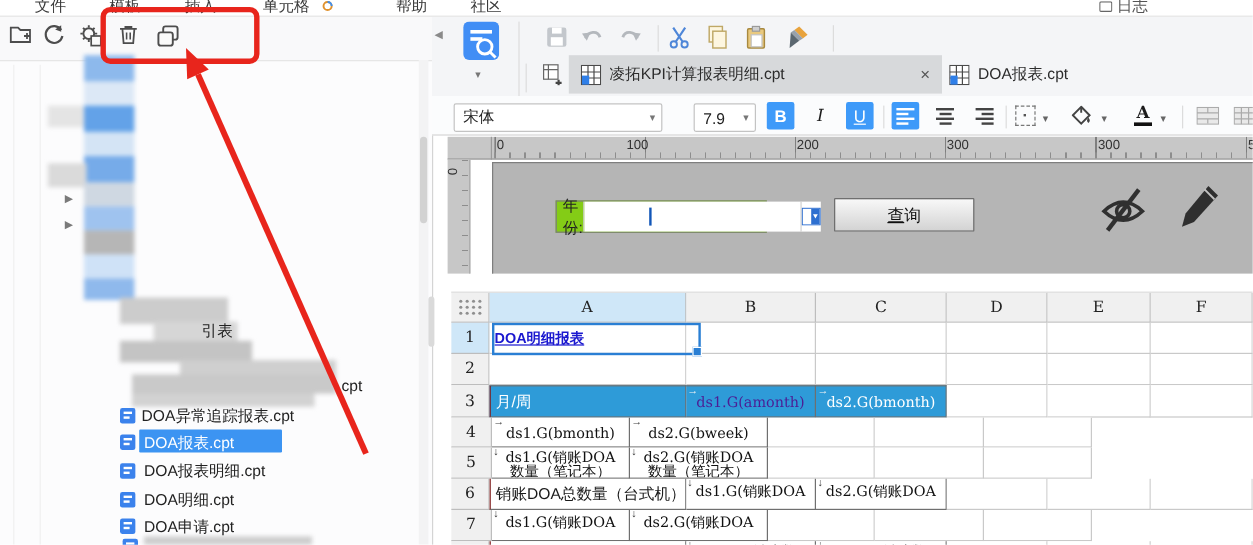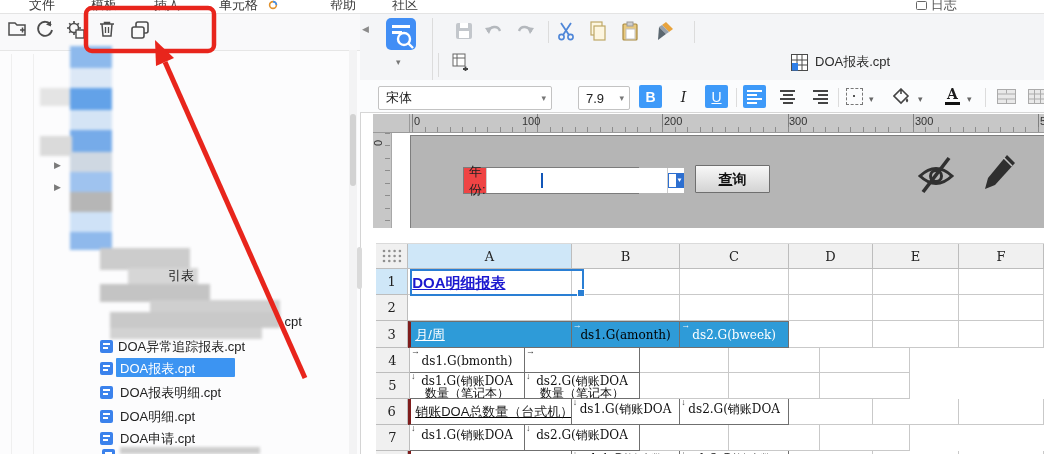--- a/index.html
+++ b/index.html
@@ -46,49 +46,49 @@
   #hruler .minor{position:absolute;left:2px;right:0;bottom:0;height:5px;
       background:repeating-linear-gradient(to right,#8d8d8d 0 1px,transparent 1px 12.52px);}
   #hruler .major{position:absolute;left:2px;right:0;top:0;height:18px;
       background:repeating-linear-gradient(to right,#7f7f7f 0 1px,transparent 1px 125.2px);}
   .rlabel{position:absolute;top:1px;font-size:11px;color:#333;}
   #vruler{left:373px;top:133px;width:19px;height:95px;background:#c7c7c7;border-right:1px solid #a8a8a8;box-sizing:border-box;}
   #vruler .minor{position:absolute;right:1px;top:0;bottom:0;width:5px;
       background:repeating-linear-gradient(to bottom,#8d8d8d 0 1px,transparent 1px 12.5px);}
   #vruler .origin{position:absolute;left:2px;top:4px;font-size:11px;color:#333;transform:rotate(-90deg);}
   #param-pane{left:410px;top:135px;width:634px;height:93px;background:#b5b5b5;border-top:1px solid #7e7e7e;border-left:1px solid #7e7e7e;box-sizing:border-box;}
-  #year-widget{position:absolute;left:52px;top:31px;width:176px;height:27px;background:#ef4444;border:1px solid #7c7c7c;display:flex;align-items:center;box-sizing:border-box;}
+  #year-widget{position:absolute;left:52px;top:31px;width:176px;height:27px;background:#84cc16;border:1px solid #7c7c7c;display:flex;align-items:center;box-sizing:border-box;}
   #year-widget .lbl{width:46px;font-size:13px;color:#222;padding-left:5px;border-right:1px solid #ccc;height:100%;display:flex;align-items:center;box-sizing:border-box;}
   #year-input{flex:1;height:100%;border:none;outline:none;font-size:13px;padding:0 2px;min-width:0;}
   #year-caret{position:absolute;left:54px;top:5px;width:2px;height:15px;background:#1256b8;}
   #year-dd{width:24px;height:25px;border-left:1px solid #ccc;display:flex;align-items:center;justify-content:center;box-sizing:border-box;background:#fff;}
-  #query-btn{position:absolute;left:284px;top:29px;width:75px;height:28px;background:linear-gradient(#f8f8f8,#d3d3d3);
-     border:1px solid #6f6f6f;border-radius:1px;font-size:14px;color:#111;display:block;text-align:center;line-height:26px;box-sizing:border-box;font-weight:bold;}
+  #query-btn{position:absolute;left:284px;top:29px;width:117px;height:28px;background:linear-gradient(#f8f8f8,#d3d3d3);
+     border:1px solid #6f6f6f;border-radius:1px;font-size:14px;color:#111;display:block;text-align:center;line-height:26px;box-sizing:border-box;}
   #query-btn::first-letter{text-decoration:underline;}
   
   #sheet{left:376px;top:243px;width:668px;height:211px;overflow:hidden;border-top:1px solid #dadada;background:#fff;}
   .srow{display:flex;}
   .c{box-sizing:border-box;border-right:1px solid #c9c9c9;border-bottom:1px solid #c9c9c9;overflow:hidden;position:relative;background:#fff;}
   .hd{background:#f0f0f0;border-right:1px solid #bdbdbd;border-bottom:1px solid #bdbdbd;
       font-family:"DejaVu Serif",serif;font-size:13px;color:#222;display:flex;align-items:center;justify-content:center;}
   .hd-sel{background:#cfe7f8;}
   .w-rh{width:34px;}.w-a{width:173px;}.w-b{width:115px;}.w-c{width:115px;}.w-d{width:89px;}.w-e{width:91px;}.w-f{width:90px;}
   .dark{border-right-color:#6f6f6f;border-bottom-color:#6f6f6f;}
   .dtop{border-top:1px solid #6f6f6f;}
-  .dleft{border-left:3px solid #7f1d1d;text-decoration:underline;}
+  .dleft{border-left:1px solid #7f1d1d;}
   .blue-cell{background:#2e9bd8;color:#fff;}
   .ca-txt{font-size:13px;color:#1a1a1a;padding:4px 0 0 4px;white-space:nowrap;}
   .ds{font-family:"DejaVu Serif",serif;font-size:12px;color:#111;text-align:center;line-height:12px;padding-top:2px;}
   .ds .l1,.ds .l2{display:block;white-space:nowrap;}
   .one{padding-top:7px;}
   .mk{position:absolute;top:-1px;left:1px;font-size:9px;line-height:9px;color:#3c3c3c;}
   .mkw{color:#f2f2f2;}
   #a1-sel{position:absolute;left:34px;top:25px;width:174px;height:27px;border:2px solid #2a7fd4;box-sizing:border-box;pointer-events:none;}
   #a1-handle{position:absolute;right:-3px;bottom:-3px;width:6px;height:6px;background:#2a7fd4;border:1px solid #fff;}
-  #a1-text{font-size:15px;font-weight:bold;color:#1b18cf;text-decoration:underline;padding:5px 0 0 4px;white-space:nowrap;}
+  #a1-text{font-size:12px;font-weight:bold;color:#1b18cf;text-decoration:underline;padding:5px 0 0 4px;white-space:nowrap;}
   
   #annot{left:0;top:0;width:1044px;height:454px;pointer-events:none;z-index:50;}
 </style>
 </head>
 <body>
 
 <div class="abs" id="menubar">
   <span class="menu-item" style="left:29px">文件</span>
   <span class="menu-item" style="left:91px">模板</span>
   <span class="menu-item" style="left:154px">插入</span>
@@ -281,20 +281,30 @@
   <div class="vsep" style="left:334px;top:8px;height:22px"></div>
 
   <div class="vsep" style="left:78px;top:40px;height:24px"></div>
   <span class="abs" style="left:92px;top:40px">
     <svg width="18" height="18" viewBox="0 0 18 18">
         <rect x="1" y="1" width="12" height="12" fill="#fff" stroke="#666"></rect>
         <path d="M1 5 h12 M5 1 v12" stroke="#666"></path>
         <path d="M13.5 13.5 v5 M11 16 h5" stroke="#444" stroke-width="1.8"></path>
       </svg></span>
 
+  <div class="tab tab1-bg" style="left:114px;top:33px;width:311px">
+    <span style="margin-left:10px">
+      <svg width="17" height="17" viewBox="0 0 17 17" style="vertical-align:-3px">
+          <rect x="0.5" y="0.5" width="16" height="16" fill="#fff" stroke="#4a4a4a"></rect>
+          <path d="M0.5 6 h16 M0.5 11 h16 M6 0.5 v16 M11 0.5 v16" stroke="#4a4a4a"></path>
+          <rect x="1" y="9" width="6" height="7.5" fill="#2f7fe8"></rect>
+        </svg></span>
+    <span style="margin-left:7px">凌拓KPI计算报表明细.cpt</span>
+    <span style="margin-left:auto;margin-right:10px;font-size:14px;color:#555">×</span>
+  </div>
 
   <div class="tab" style="left:427px;top:33px;width:170px">
     <span style="margin-left:4px">
       <svg width="17" height="17" viewBox="0 0 17 17" style="vertical-align:-3px">
           <rect x="0.5" y="0.5" width="16" height="16" fill="#fff" stroke="#4a4a4a"></rect>
           <path d="M0.5 6 h16 M0.5 11 h16 M6 0.5 v16 M11 0.5 v16" stroke="#4a4a4a"></path>
           <rect x="1" y="9" width="6" height="7.5" fill="#2f7fe8"></rect>
         </svg></span>
     <span style="margin-left:7px">DOA报表.cpt</span>
   </div>
@@ -466,39 +476,40 @@
     <div class="c w-f"></div>
   </div>
 
   <div class="srow" style="height:27px">
     <div class="c hd w-rh">3</div>
     <div class="c w-a dark dtop dleft blue-cell">
         <div class="ca-txt" style="color:#fff">月/周</div>
       </div>
     <div class="c w-b dark dtop blue-cell">
         <span class="mk mkw">→</span>
-        <div class="ds one" style="color:#000000">ds1.G(amonth)</div>
+        <div class="ds one" style="color:#4c1d95">ds1.G(amonth)</div>
       </div>
     <div class="c w-c dark dtop blue-cell">
         <span class="mk mkw">→</span>
-        <div class="ds one" style="color:#fff">ds2.G(bweek)</div>
+        <div class="ds one" style="color:#fff">ds2.G(bmonth)</div>
       </div>
     <div class="c w-d"></div>
     <div class="c w-e"></div>
     <div class="c w-f"></div>
   </div>
 
   <div class="srow" style="height:25px">
     <div class="c hd w-rh">4</div>
     <div class="c w-b dark">
         <span class="mk">→</span>
         <div class="ds one">ds1.G(bmonth)</div>
       </div>
     <div class="c w-c dark">
         <span class="mk">→</span>
+        <div class="ds one">ds2.G(bweek)</div>
       </div>
     <div class="c w-d"></div>
     <div class="c w-e"></div>
     <div class="c w-f"></div>
   </div>
 
   <div class="srow" style="height:26px">
     <div class="c hd w-rh">5</div>
     <div class="c w-b dark">
         <span class="mk">↓</span>

